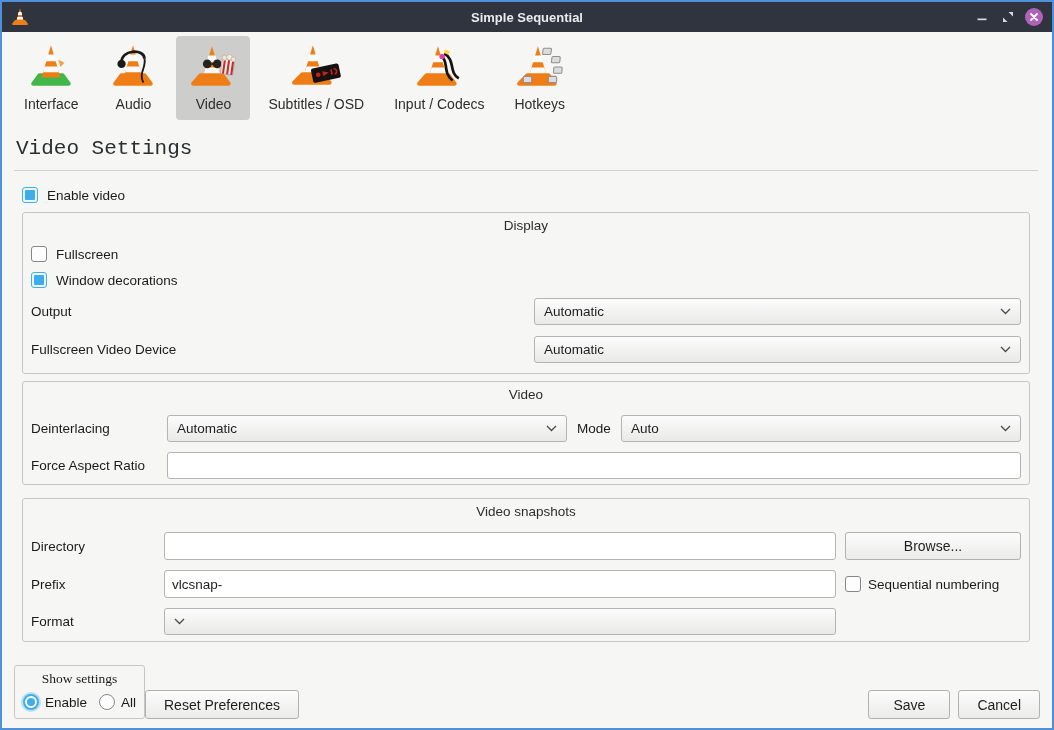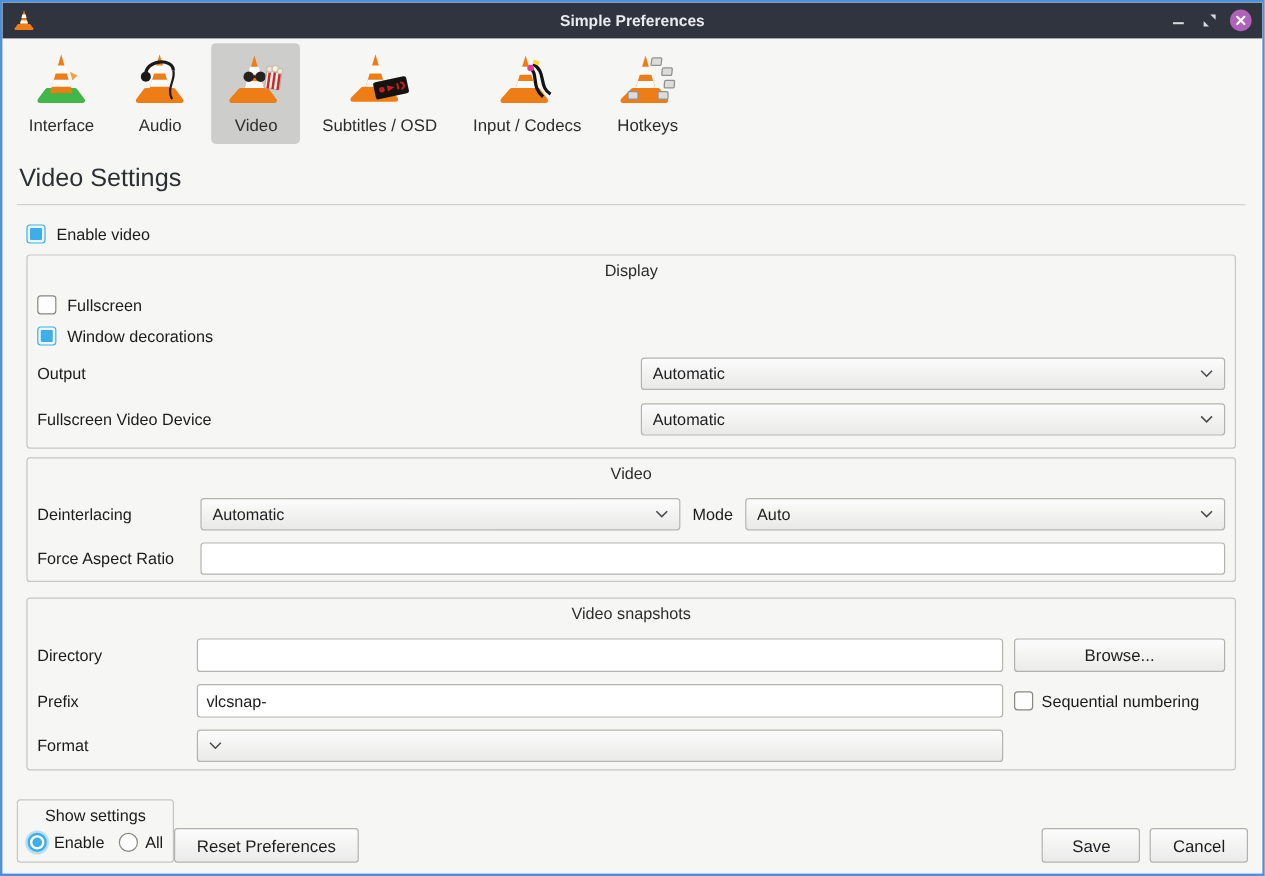--- a/index.html
+++ b/index.html
@@ -20,21 +20,21 @@
   .tb-item.selected{background:#cdcdcb;}
   .tb-item .lbl{font-size:14px;color:#2d2d2d;white-space:nowrap;}
   .tbicon{display:block;}
   .tbicon .base{fill:#ef7d16;stroke:#ef7d16;stroke-width:4;stroke-linejoin:round;}
   .tbicon .body{fill:#ef7d16;}
   .tbicon .stripe{fill:#fbfbfb;}
   .tbicon.green .base{fill:#41b649;stroke:#41b649;}
 
   
   .content{flex:1;display:flex;flex-direction:column;padding:0 14px 0 12px;min-height:0;}
-  .page-title{font-size:21px;color:#2b2e31;margin:13px 0 0 2px;line-height:28px;font-weight:400;}
+  .page-title{font-size:21px;color:#2b2e31;margin:13px 0 0 2px;line-height:28px;font-weight:400;font-family:Liberation Mono, monospace;}
   .rule{height:1px;background:#d1d1d0;margin-top:7px;}
   .cb-row{display:flex;align-items:center;gap:9px;font-size:13.5px;color:#1b1b1b;}
   .enable-row{margin:16px 0 0 8px;}
 
   .group{border:1px solid #c6c6c4;border-radius:3px;margin:9px 8px 0 8px;padding:0 8px 10px;}
   .group.video{padding-bottom:5px;margin-top:7px;}
   .group.snaps{padding-bottom:6px;margin-top:13px;}
   .group-title{text-align:center;font-size:13.5px;color:#2d2d2d;margin-top:5px;line-height:16px;}
   .row{display:flex;align-items:center;}
   .flabel{font-size:13.5px;color:#1b1b1b;flex:0 0 auto;}
@@ -76,42 +76,42 @@
   .snap-row .mid > *{flex:1;}
   .snap-row .right{flex:0 0 176px;margin-left:9px;display:flex;align-items:center;}
   .snap-row .tinput.tall{height:28px;}
   .browse-btn{width:100%;height:28px;padding:0;}
   .seq-row{gap:7px;white-space:nowrap;}
 
   
   .footer{display:flex;align-items:flex-end;padding:0 12px;margin-bottom:9px;}
   .show-settings{border:1px solid #c6c6c4;border-radius:3px;width:131px;box-sizing:border-box;
     padding:5px 4px 8px;display:flex;flex-direction:column;align-items:center;gap:7px;}
-  .ss-title{font-size:13.5px;color:#1b1b1b;}
+  .ss-title{font-size:13.5px;color:#1b1b1b;font-family:Liberation Serif, serif;}
   .ss-opts{display:flex;gap:12px;}
   .ss-opt{display:flex;align-items:center;gap:6px;font-size:13.5px;color:#1b1b1b;cursor:pointer;}
   .reset-btn{margin-left:0;}
   .save-btn{margin-left:auto;padding:0 24px;}
   .cancel-btn{margin-left:8px;}
 </style>
 </head>
 <body>
 
 <div class="window">
 
   <div class="titlebar">
     <div class="tb-left">
       <svg width="20" height="20" viewBox="0 0 48 48">
         <polygon points="13,33 35,33 41,41 7,41" fill="#ef7d16" stroke="#ef7d16" stroke-width="4" stroke-linejoin="round"></polygon>
         <polygon points="24,3 33,35 15,35" fill="#ef7d16"></polygon>
         <polygon points="20.6,12 27.4,12 29.2,19 18.8,19" fill="#fbfbfb"></polygon>
         <polygon points="17.8,24 30.2,24 31.8,30 16.2,30" fill="#fbfbfb"></polygon>
       </svg>
     </div>
-    <div class="tb-title">Simple Preferences</div>
+    <div class="tb-title">Simple Sequential</div>
     <div class="tb-controls">
       <div class="tb-btn">
         <svg width="12" height="12" viewBox="0 0 12 12">
           <rect x="1.5" y="7.5" width="9" height="1.7" fill="#d8dadf"></rect>
         </svg>
       </div>
       <div class="tb-btn">
         <svg width="12" height="12" viewBox="0 0 12 12">
           <path d="M6.5,1 H11 V5.5 Z" fill="#d8dadf"></path>
           <path d="M1,6.5 V11 H5.5 Z" fill="#d8dadf"></path>

